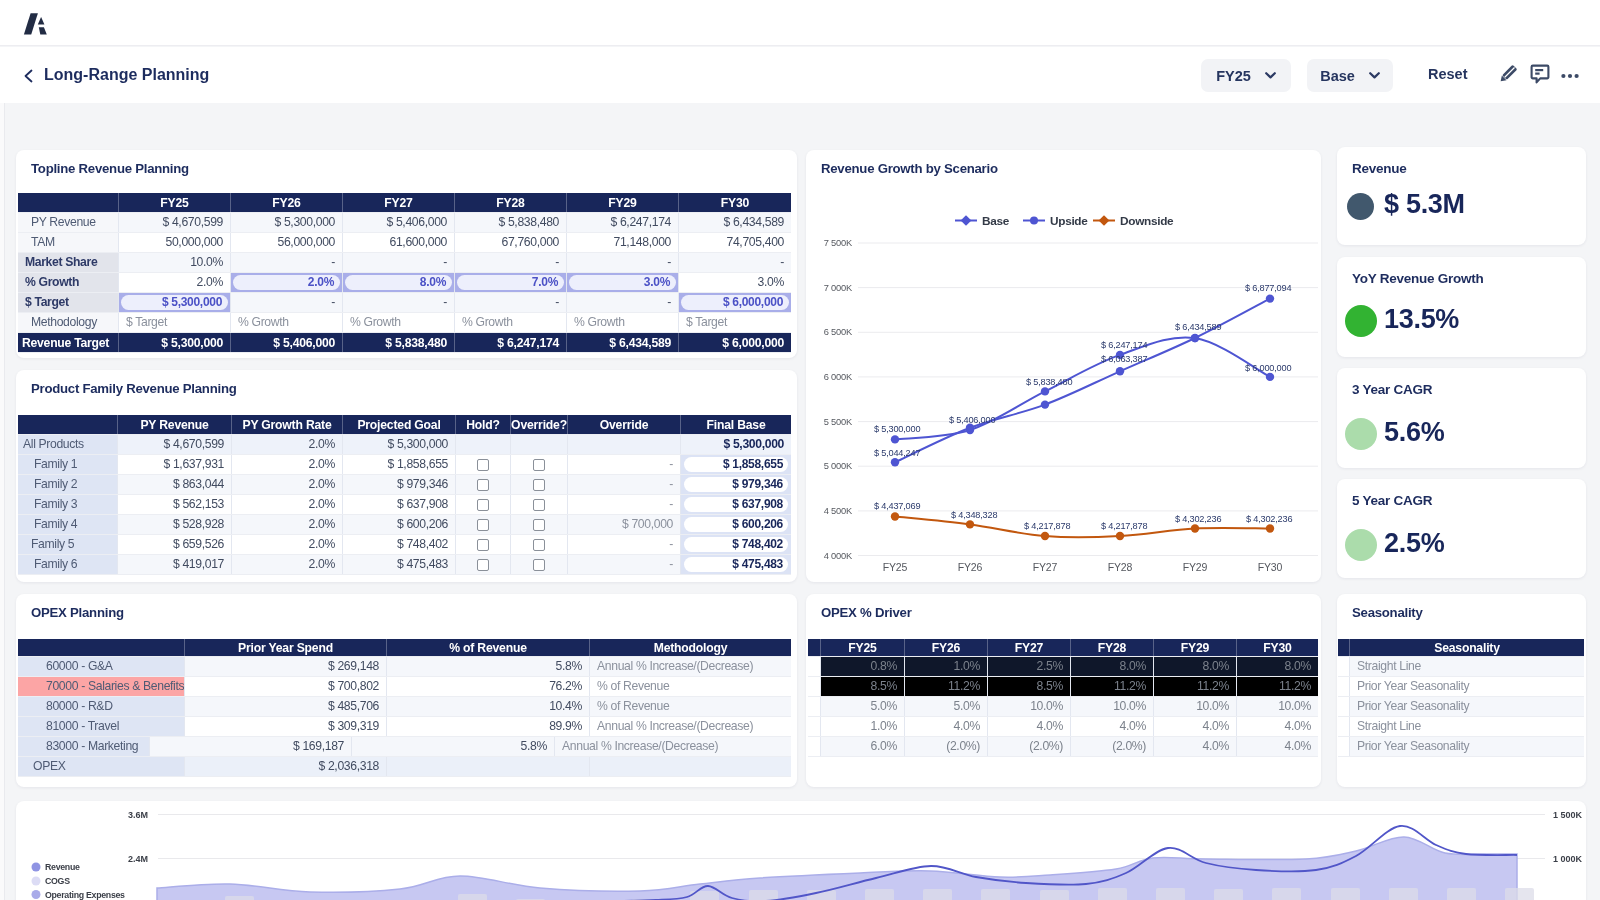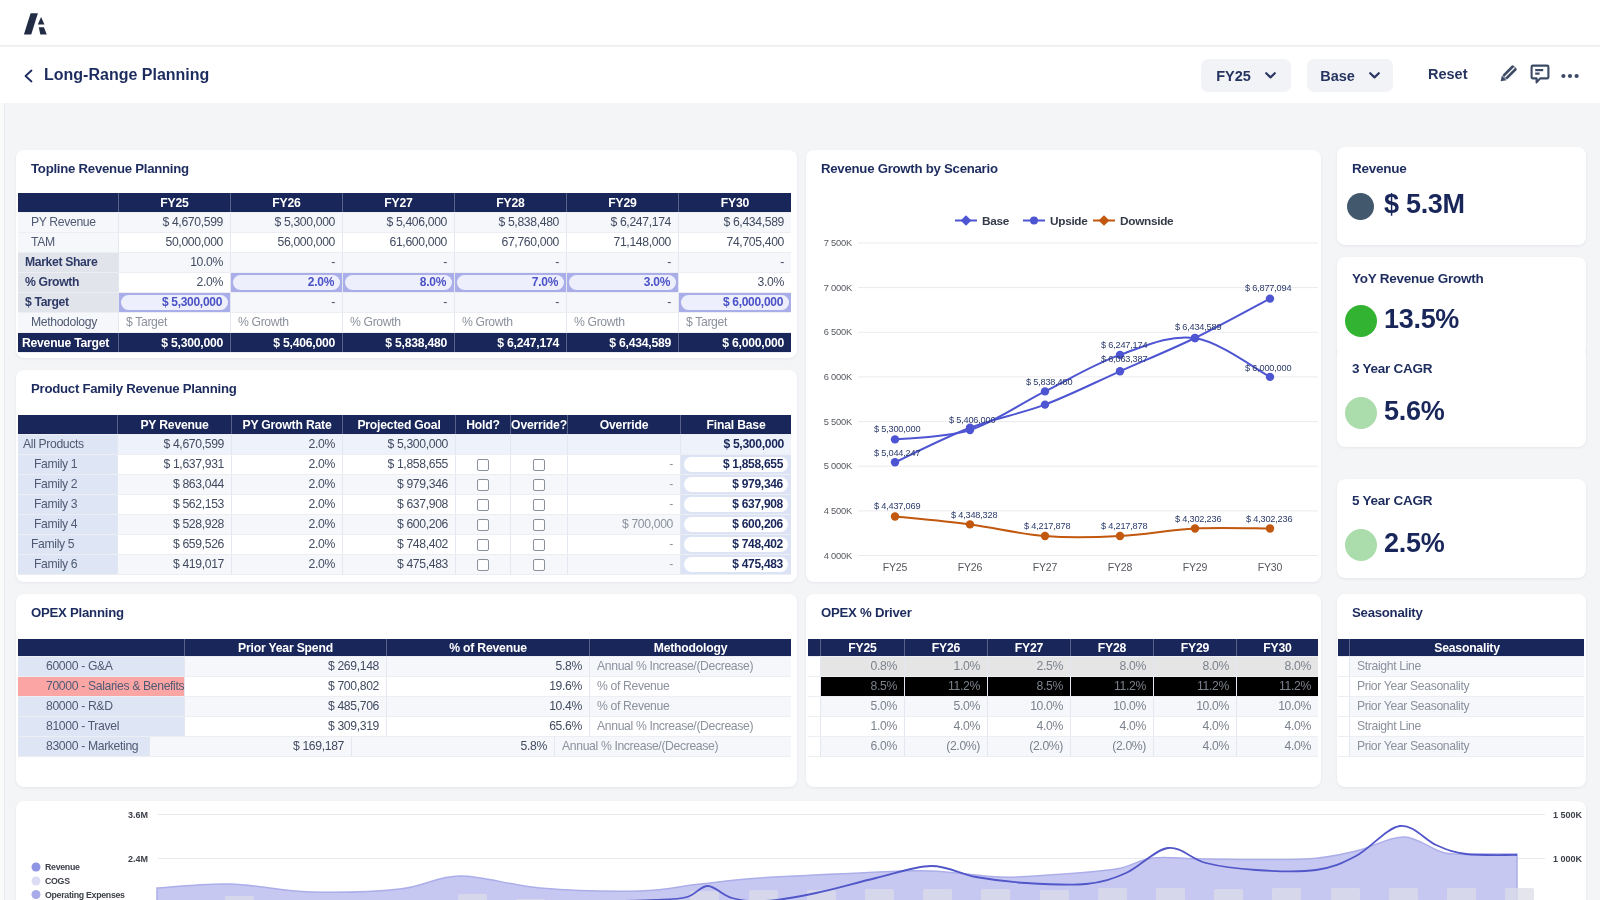--- a/index.html
+++ b/index.html
@@ -304,40 +304,46 @@
       </div>
       <div class="trow" style="height:20px;background:#f5f7fb">
         <div class="lcell lnorm" style="width:167px;background:#dee5f4;padding-left:28px">60000 - G&amp;A</div>
         <div class="dcell" style="width:202px">$ 269,148</div>
         <div class="dcell" style="width:203px">5.8%</div>
         <div class="dcell" style="width:201px;text-align:left;color:#8b919d;padding-left:7px">Annual % Increase/(Decrease)</div>
       </div>
       <div class="trow" style="height:20px;background:#fff">
         <div class="lcell lnorm" style="width:167px;background:#fca5a5;padding-left:28px">70000 - Salaries &amp; Benefits</div>
         <div class="dcell" style="width:202px">$ 700,802</div>
-        <div class="dcell" style="width:203px">19.6%</div>
+        <div class="dcell" style="width:203px">76.2%</div>
         <div class="dcell" style="width:201px;text-align:left;color:#8b919d;padding-left:7px">% of Revenue</div>
       </div>
       <div class="trow" style="height:20px;background:#f5f7fb">
         <div class="lcell lnorm" style="width:167px;background:#dee5f4;padding-left:28px">80000 - R&amp;D</div>
         <div class="dcell" style="width:202px">$ 485,706</div>
         <div class="dcell" style="width:203px">10.4%</div>
         <div class="dcell" style="width:201px;text-align:left;color:#8b919d;padding-left:7px">% of Revenue</div>
       </div>
       <div class="trow" style="height:20px;background:#fff">
         <div class="lcell lnorm" style="width:167px;background:#dee5f4;padding-left:28px">81000 - Travel</div>
         <div class="dcell" style="width:202px">$ 309,319</div>
-        <div class="dcell" style="width:203px">65.6%</div>
+        <div class="dcell" style="width:203px">89.9%</div>
         <div class="dcell" style="width:201px;text-align:left;color:#8b919d;padding-left:7px">Annual % Increase/(Decrease)</div>
       </div>
       <div class="trow" style="height:20px;background:#f5f7fb">
         <div class="lcell lnorm" style="width:132px;background:#dee5f4;padding-left:28px">83000 - Marketing</div>
         <div class="dcell" style="width:202px">$ 169,187</div>
         <div class="dcell" style="width:203px">5.8%</div>
         <div class="dcell" style="width:201px;text-align:left;color:#8b919d;padding-left:7px">Annual % Increase/(Decrease)</div>
+      </div>
+      <div class="trow" style="height:20px;background:#ebf0f9">
+        <div class="lcell lnorm" style="width:167px;background:#dee5f4;padding-left:15px">OPEX</div>
+        <div class="dcell" style="width:202px">$ 2,036,318</div>
+        <div class="dcell" style="width:203px"></div>
+        <div class="dcell" style="width:201px"></div>
       </div>
     </div>
   </div>
 <div class="card" style="left:806px;top:150px;width:515px;height:432px">
     <div class="ctitle">Revenue Growth by Scenario</div>
     <svg width="515" height="432" style="position:absolute;left:0;top:0">
       <line x1="52" x2="512" y1="93.0" y2="93.0" stroke="#ebebee" stroke-width="1"></line>
       <text x="46" y="96.0" text-anchor="end" font-size="9.3" letter-spacing="-.2" fill="#55585f">7 500K</text>
       <line x1="52" x2="512" y1="137.6" y2="137.6" stroke="#ebebee" stroke-width="1"></line>
       <text x="46" y="140.6" text-anchor="end" font-size="9.3" letter-spacing="-.2" fill="#55585f">7 000K</text>
@@ -411,21 +417,21 @@
     <div class="tbl" style="left:2px;top:45px;width:510px">
       <div class="trow" style="height:18px">
         <div class="hcell" style="width:13px;line-height:18px"></div>
         <div class="hcell" style="width:84px;line-height:18px">FY25</div>
         <div class="hcell" style="width:83px;line-height:18px">FY26</div>
         <div class="hcell" style="width:83px;line-height:18px">FY27</div>
         <div class="hcell" style="width:83px;line-height:18px">FY28</div>
         <div class="hcell" style="width:83px;line-height:18px">FY29</div>
         <div class="hcell" style="width:81px;line-height:18px">FY30</div>
       </div>
-      <div class="trow" style="height:20px;background:#e5e5e5">
+      <div class="trow" style="height:20px;background:#0f172a">
         <div class="lcell" style="width:13px;background:#fff"></div>
         <div class="dcell" style="width:84px;color:#7c828c">0.8%</div>
         <div class="dcell" style="width:83px;color:#7c828c">1.0%</div>
         <div class="dcell" style="width:83px;color:#7c828c">2.5%</div>
         <div class="dcell" style="width:83px;color:#7c828c">8.0%</div>
         <div class="dcell" style="width:83px;color:#7c828c">8.0%</div>
         <div class="dcell" style="width:81px;color:#7c828c">8.0%</div>
       </div>
       <div class="trow" style="height:20px;background:#000000">
         <div class="lcell" style="width:13px;background:#fff"></div>
@@ -497,21 +503,21 @@
 <div class="card" style="left:1337px;top:147px;width:249px;height:98px">
     <div class="ctitle" style="font-size:13.5px;top:14px">Revenue</div>
     <div style="position:absolute;left:10px;top:46px;width:27px;height:27px;border-radius:50%;background:#41586d"></div>
     <div style="position:absolute;left:47px;top:42px;font-size:27px;font-weight:bold;color:#18265a;letter-spacing:-.3px">$ 5.3M</div>
   </div>
 <div class="card" style="left:1337px;top:257px;width:249px;height:100px">
     <div class="ctitle" style="font-size:13.5px;top:14px">YoY Revenue Growth</div>
     <div style="position:absolute;left:8px;top:48px;width:32px;height:32px;border-radius:50%;background:#32b332"></div>
     <div style="position:absolute;left:47px;top:47px;font-size:27px;font-weight:bold;color:#18265a;letter-spacing:-.3px">13.5%</div>
   </div>
-<div class="card" style="left:1337px;top:347px;width:249px;height:100px">
+<div class="card" style="left:1337px;top:368px;width:249px;height:100px">
     <div class="ctitle" style="font-size:13.5px;top:14px">3 Year CAGR</div>
     <div style="position:absolute;left:8px;top:50px;width:32px;height:32px;border-radius:50%;background:#abdcab"></div>
     <div style="position:absolute;left:47px;top:49px;font-size:27px;font-weight:bold;color:#18265a;letter-spacing:-.3px">5.6%</div>
   </div>
 <div class="card" style="left:1337px;top:479px;width:249px;height:99px">
     <div class="ctitle" style="font-size:13.5px;top:14px">5 Year CAGR</div>
     <div style="position:absolute;left:8px;top:50px;width:32px;height:32px;border-radius:50%;background:#abdcab"></div>
     <div style="position:absolute;left:47px;top:49px;font-size:27px;font-weight:bold;color:#18265a;letter-spacing:-.3px">2.5%</div>
   </div>
 <div class="card" style="left:16px;top:801px;width:1570px;height:110px;overflow:hidden">

